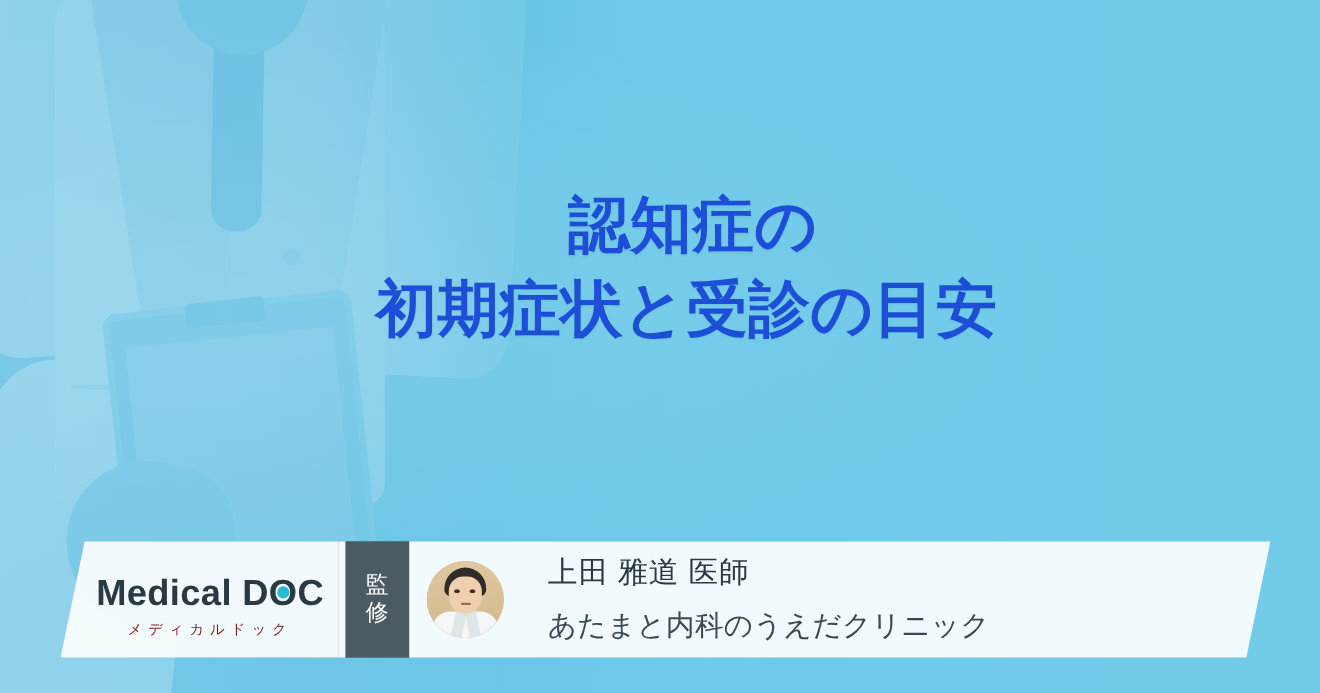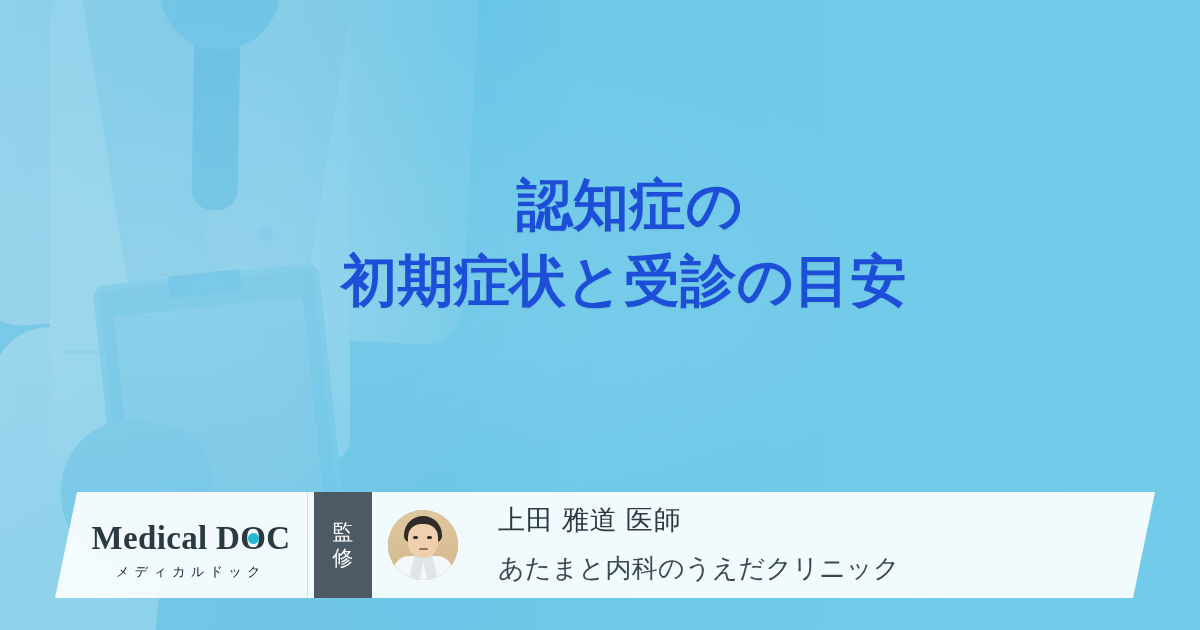--- a/index.html
+++ b/index.html
@@ -188,41 +188,40 @@
     width: 232px;
     text-align: center;
     line-height: 1;
   }
   .logo-main {
     font-size: 33px;
     font-weight: 700;
     color: #2b3a42;
     letter-spacing: 0.01em;
     white-space: nowrap;
-    font-family: Liberation Serif, serif;
   }
   .logo-main .o-dot {
     position: relative;
     display: inline-block;
     color: #2b3a42;
   }
   .logo-main .o-dot::after {
     content: "";
     position: absolute;
     left: 50%; top: 50%;
     width: 11px; height: 11px;
     margin-left: -5.5px; margin-top: -5.5px;
     background: #27b9d4;
     border-radius: 50%;
   }
   .logo-sub {
     margin-top: 10px;
     font-size: 13px;
     letter-spacing: 0.42em;
-    color: #0f172a;
+    color: #7f1d1d;
     white-space: nowrap;
   }
   .divider {
     position: absolute;
     left: 307px; bottom: 32px;
     width: 1px; height: 106px;
     background: #d6dde1;
   }
   .kanshu {
     position: absolute;

